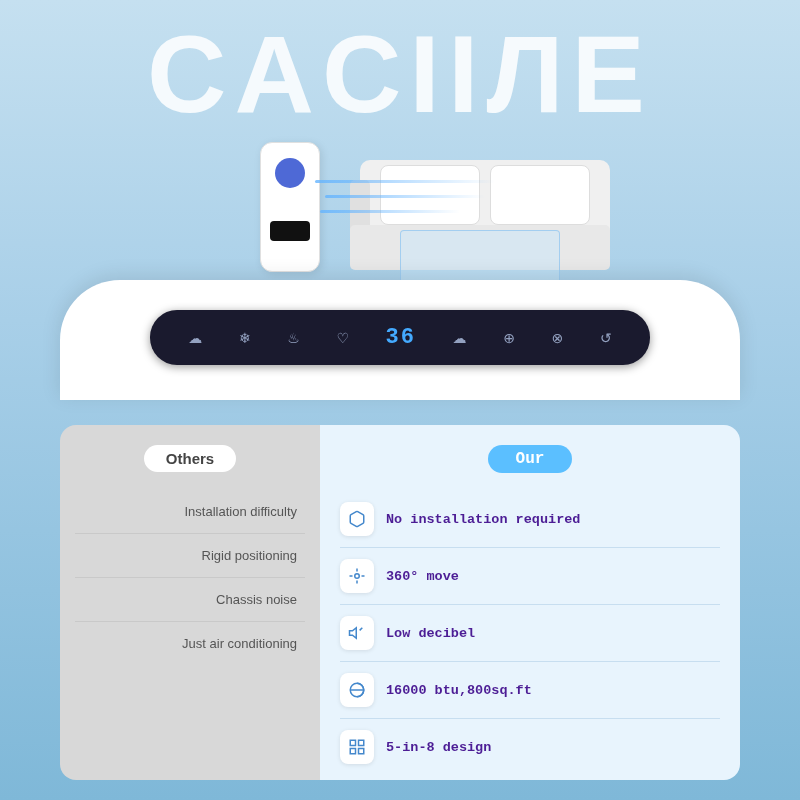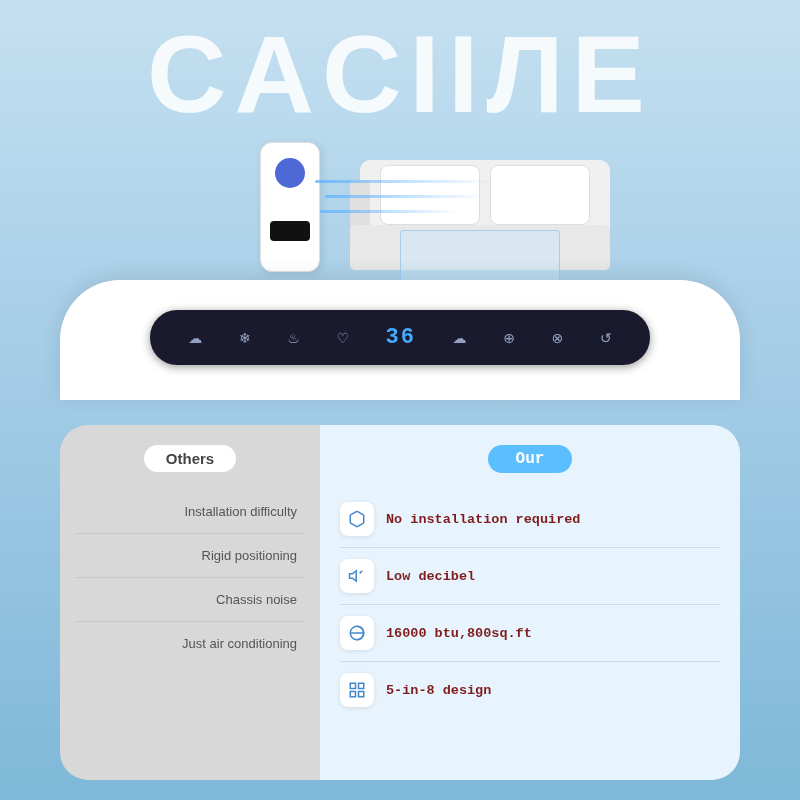--- a/index.html
+++ b/index.html
@@ -233,21 +233,21 @@
 
     
     .comparison-section {
       position: absolute;
       bottom: 20px;
       left: 50%;
       transform: translateX(-50%);
       width: 680px;
       display: flex;
       gap: 0;
-      border-radius: 28px;
+      border-radius: 16px;
       overflow: hidden;
       z-index: 10;
       height: 355px;
     }
 
     
     .others-col {
       background: #d8d8d8;
       width: 260px;
       flex-shrink: 0;
@@ -310,21 +310,21 @@
     }
 
     .our-row {
       display: flex;
       align-items: center;
       gap: 12px;
       padding: 11px 0;
       border-bottom: 1px solid rgba(150,190,220,0.4);
       font-size: 13.5px;
       font-weight: 600;
-      color: #7f1d1d;
+      color: #4c1d95;
     }
     .our-row:last-child {
       border-bottom: none;
     }
 
     .our-icon {
       width: 34px;
       height: 34px;
       background: white;
       border-radius: 8px;
@@ -410,20 +410,29 @@
         <div class="our-icon">
           <svg width="18" height="18" viewBox="0 0 24 24" fill="none" stroke="#4488cc" stroke-width="2">
             <path d="M21 16V8a2 2 0 0 0-1-1.73l-7-4a2 2 0 0 0-2 0l-7 4A2 2 0 0 0 3 8v8a2 2 0 0 0 1 1.73l7 4a2 2 0 0 0 2 0l7-4A2 2 0 0 0 21 16z"></path>
           </svg>
         </div>
         <span>No installation required</span>
       </div>
       <div class="our-row">
         <div class="our-icon">
           <svg width="18" height="18" viewBox="0 0 24 24" fill="none" stroke="#4488cc" stroke-width="2">
+            <circle cx="12" cy="12" r="3"></circle>
+            <path d="M12 2v4M12 18v4M2 12h4M18 12h4"></path>
+          </svg>
+        </div>
+        <span>360° move</span>
+      </div>
+      <div class="our-row">
+        <div class="our-icon">
+          <svg width="18" height="18" viewBox="0 0 24 24" fill="none" stroke="#4488cc" stroke-width="2">
             <polygon points="11 5 6 9 2 9 2 15 6 15 11 19 11 5"></polygon>
             <line x1="15.54" y1="8.46" x2="19.07" y2="4.93"></line>
           </svg>
         </div>
         <span>Low decibel</span>
       </div>
       <div class="our-row">
         <div class="our-icon">
           <svg width="18" height="18" viewBox="0 0 24 24" fill="none" stroke="#4488cc" stroke-width="2">
             <circle cx="12" cy="12" r="9"></circle>

